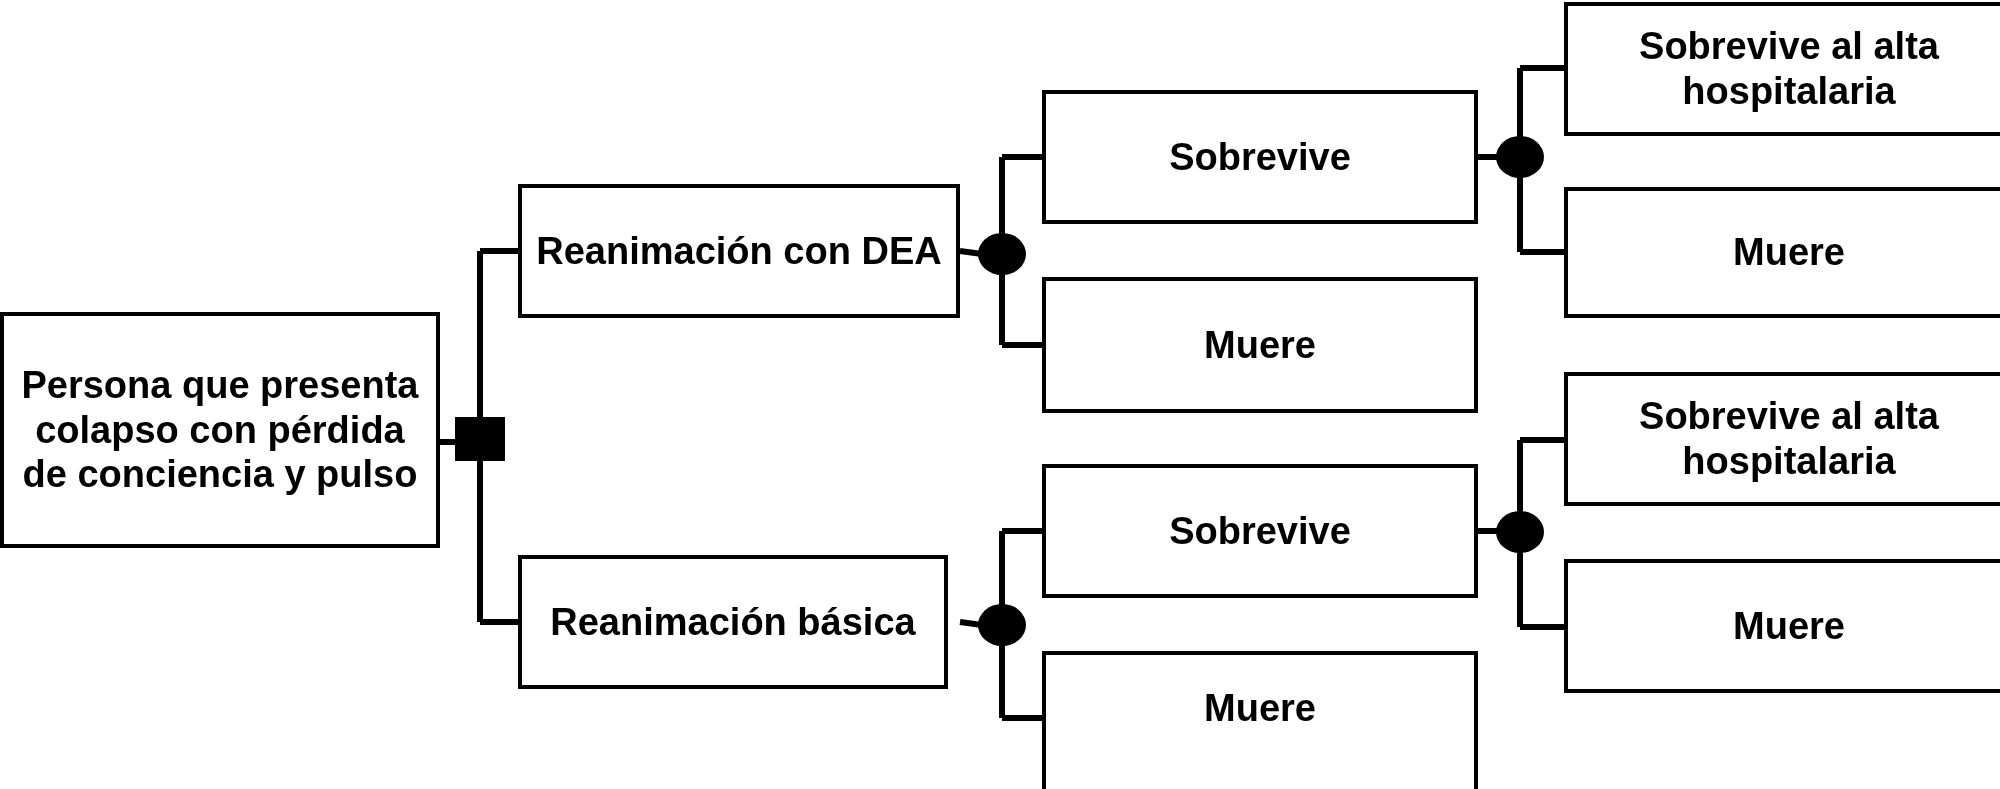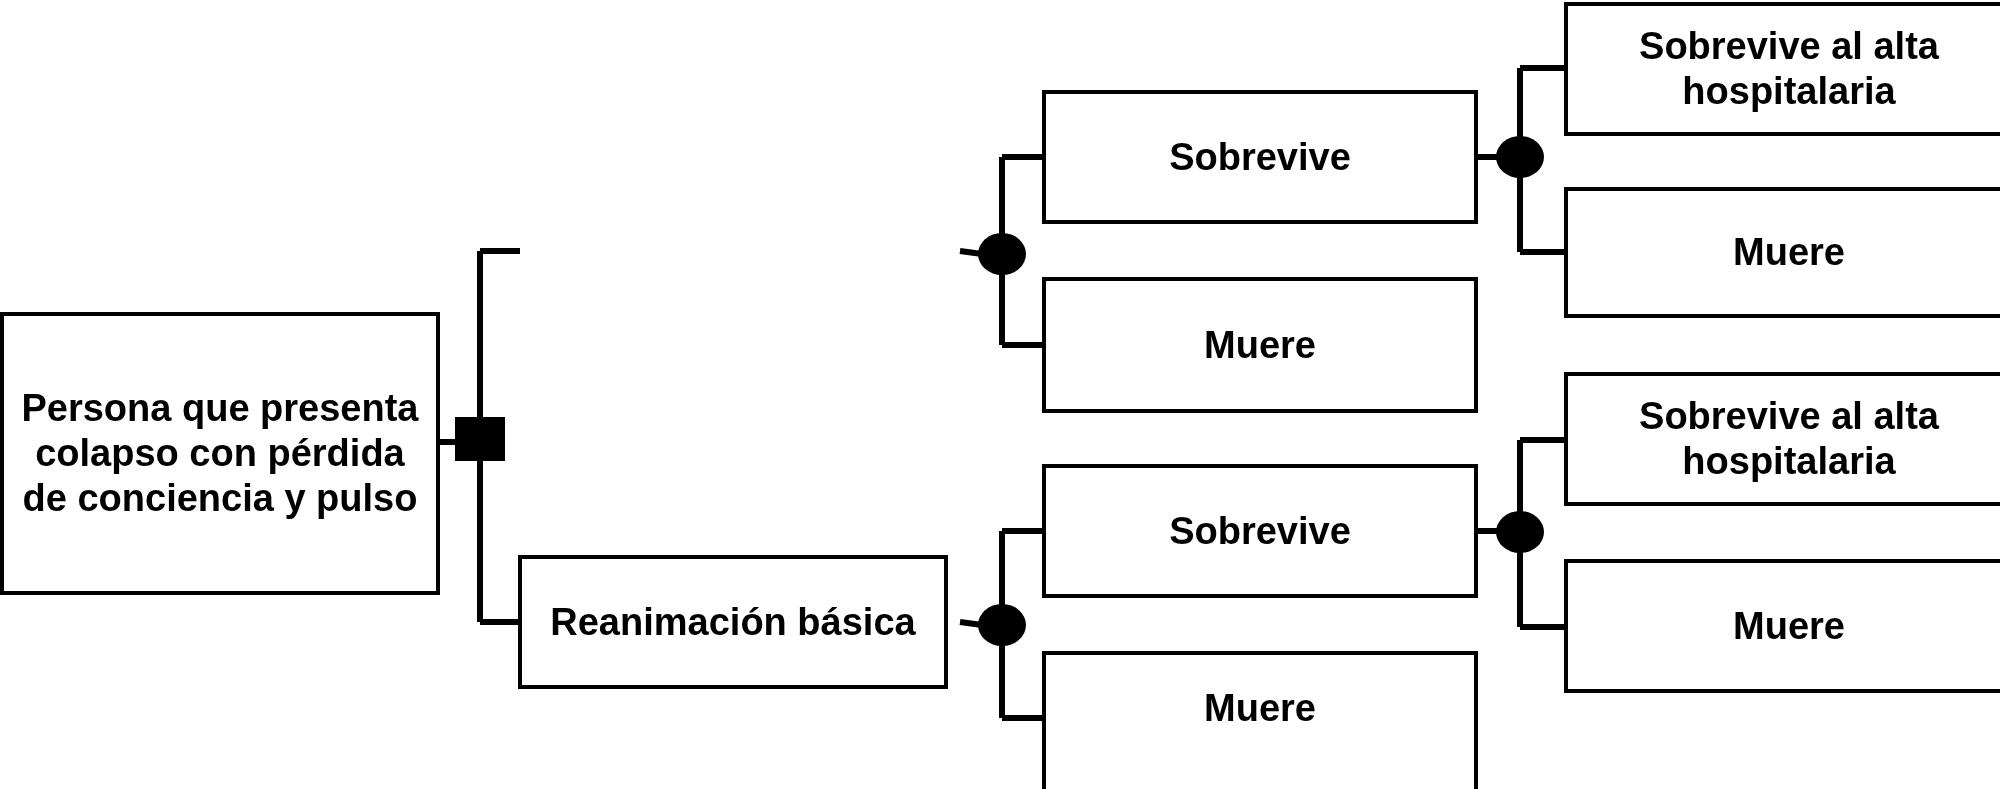--- a/index.html
+++ b/index.html
@@ -86,28 +86,31 @@
       <path d="M 1002 531 L 1044 531"></path>
       <path d="M 1002 718 L 1044 718"></path>
 
       <path d="M 1478 531 L 1498 531"></path>
       <path d="M 1520 440 L 1520 627"></path>
       <path d="M 1520 440 L 1566 440"></path>
       <path d="M 1520 627 L 1566 627"></path>
     </g>
   </svg>
 
-  <div class="node-box" style="left:0px; top:312px; width:440px; height:283px;">
+  <div class="node-box" style="left:0px; top:312px; width:440px; height:236px;">
     <span class="label">Persona que presenta
 colapso con pérdida
 de conciencia y pulso</span>
   </div>
 
   <div class="marker square" style="left:455px; top:417px; width:50px; height:44px;"></div>
 
+  <div class="node-box" style="left:518px; top:184px; width:442px; height:134px;">
+    <span class="label">Reanimación con DEA</span>
+  </div>
   <div class="marker circle" style="left:978px; top:233px; width:48px; height:42px;"></div>
 
   <div class="node-box" style="left:1042px; top:90px; width:436px; height:134px;">
     <span class="label">Sobrevive</span>
   </div>
   <div class="node-box" style="left:1042px; top:277px; width:436px; height:136px;">
     <span class="label">Muere</span>
   </div>
   <div class="marker circle" style="left:1496px; top:136px; width:48px; height:42px;"></div>
 

